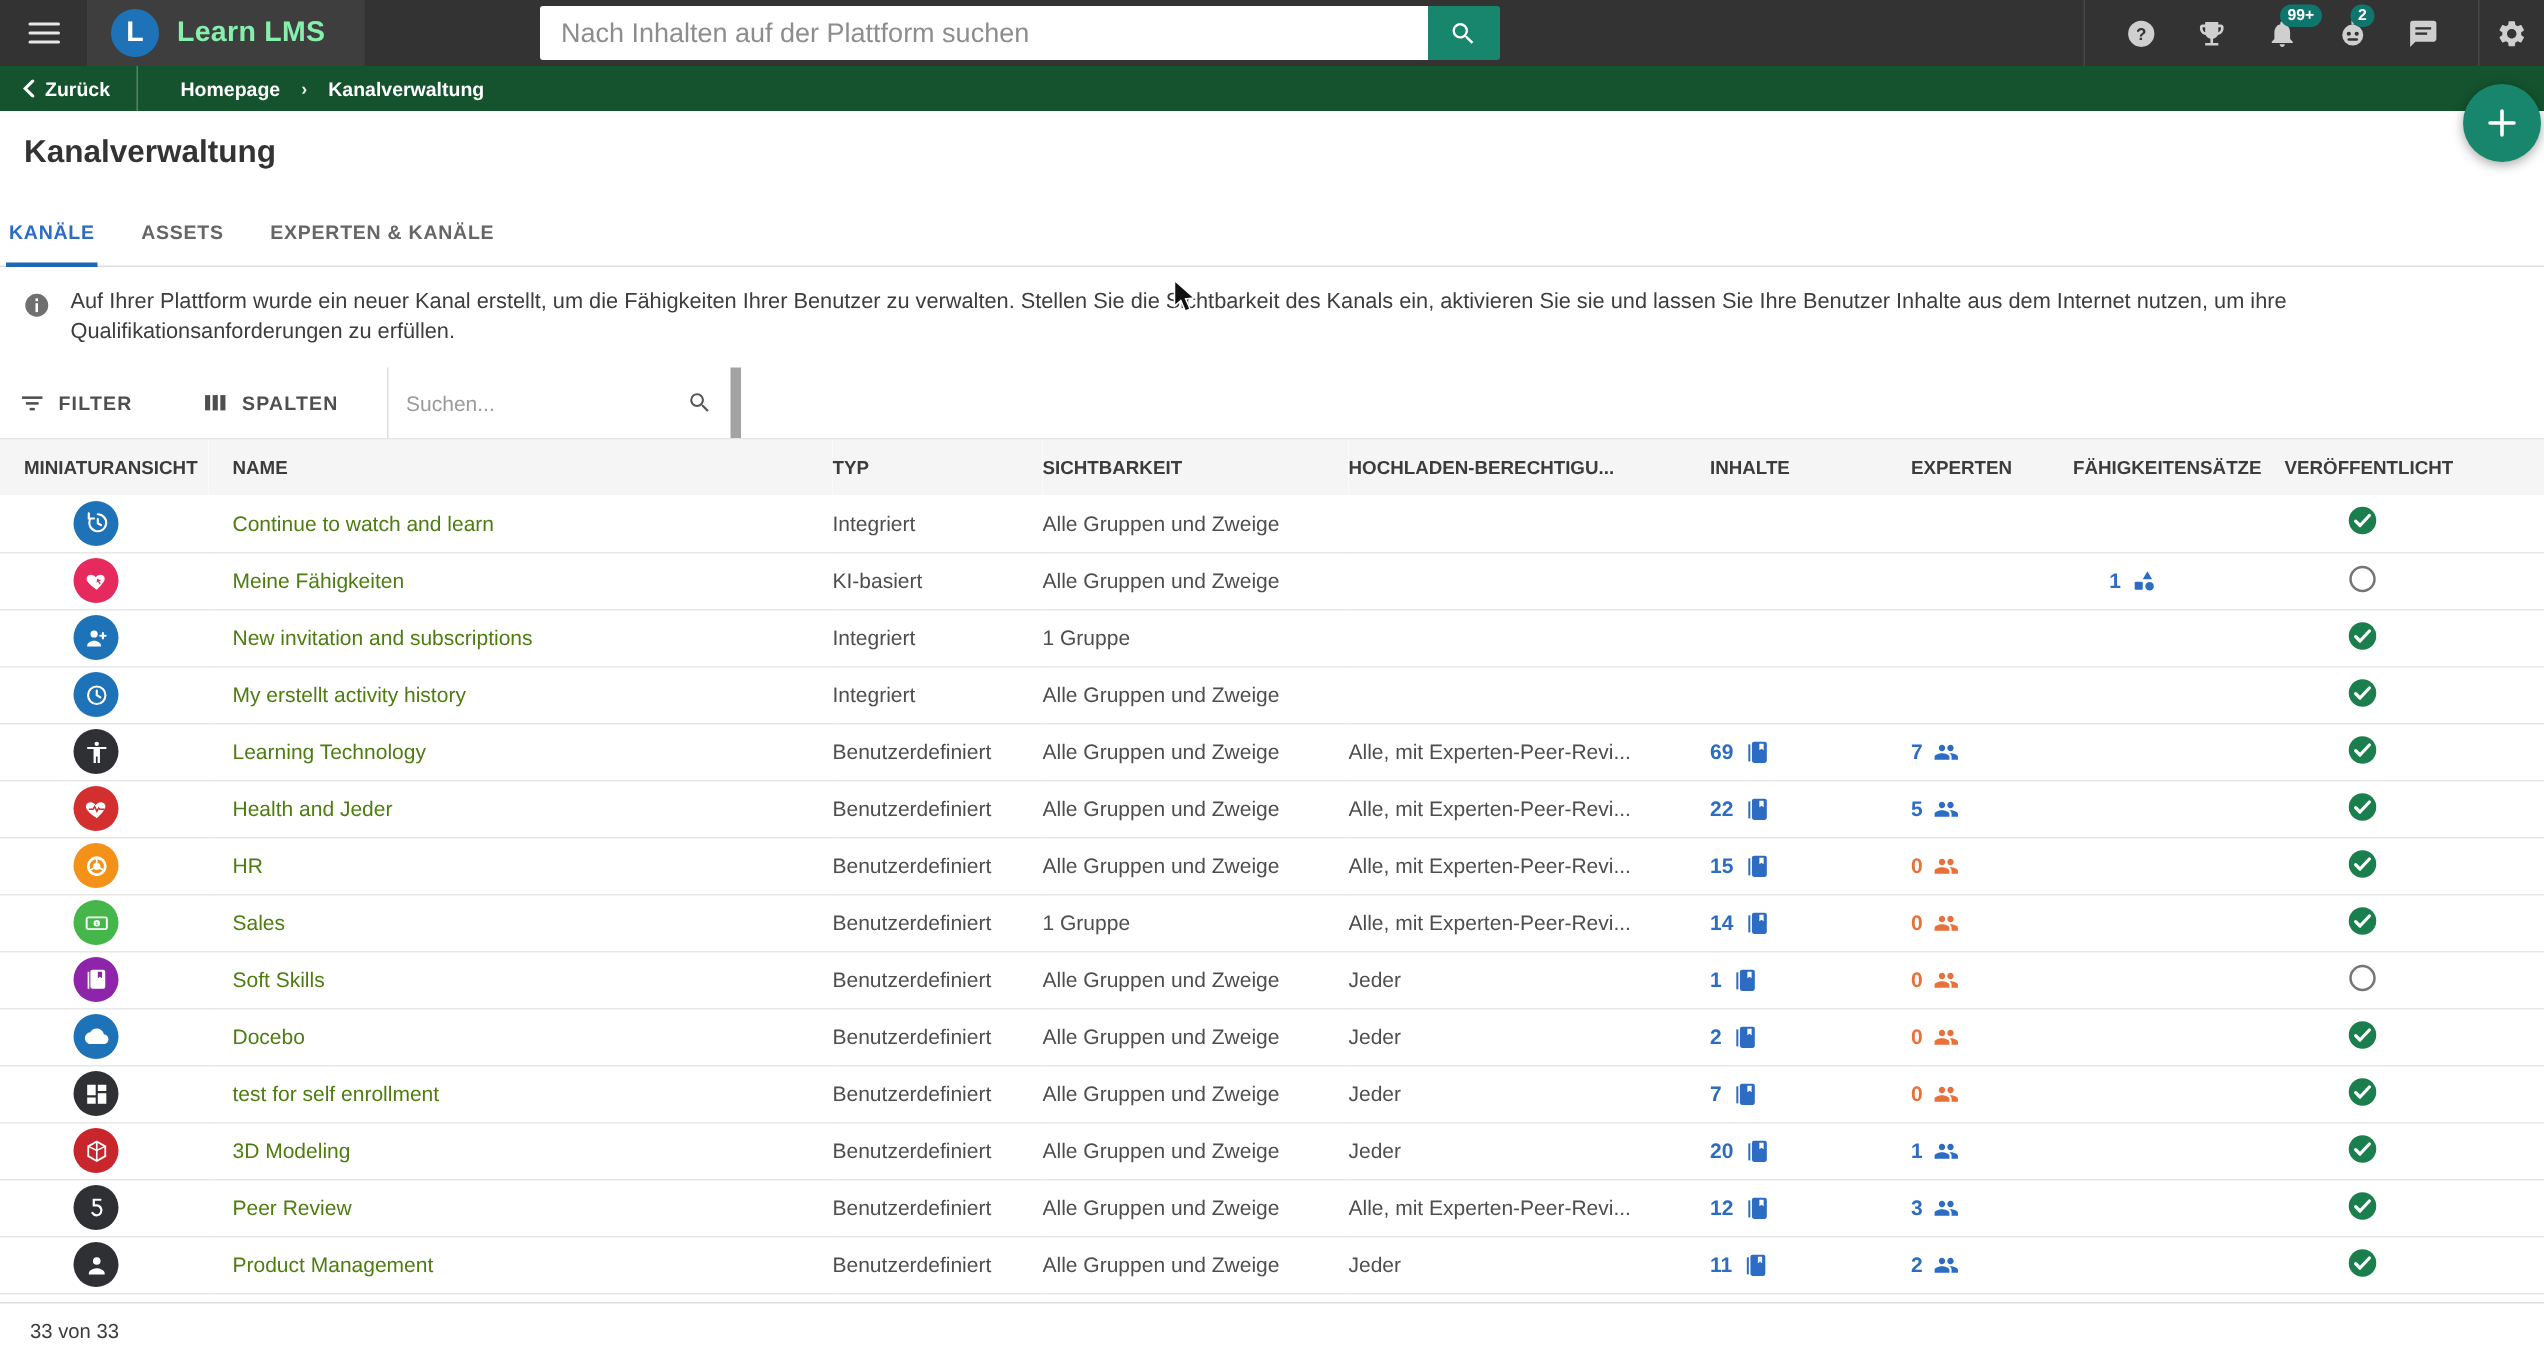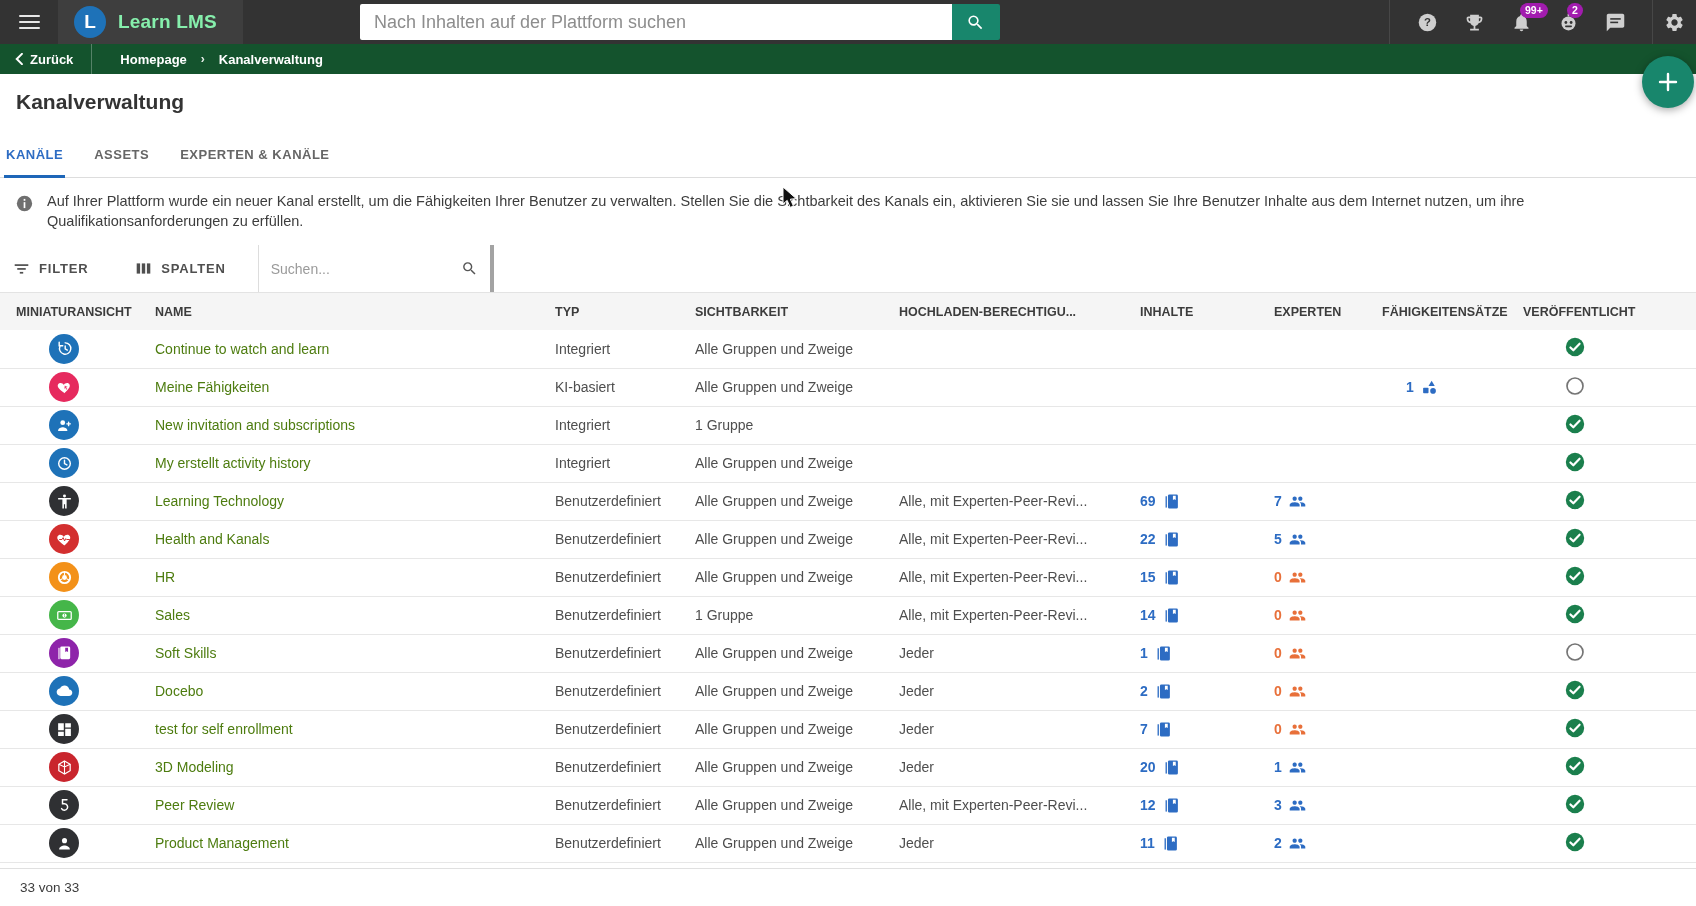--- a/index.html
+++ b/index.html
@@ -20,21 +20,21 @@
   .top-search input::placeholder { color:#8d8d8d; }
   .top-search button { width:48px; border:none; background:#18866c; border-radius:0 2px 2px 0; display:flex; align-items:center; justify-content:center; cursor:pointer; }
   .top-search button svg { width:19px; height:19px; }
   .topbar-right { margin-left:auto; display:flex; height:44px; align-items:stretch; }
   .trial { display:flex; align-items:center; padding:0 24px; border-left:1px solid #474747; font-size:14px; color:#d9d9d9; white-space:nowrap; }
   .trial .days { color:#e8823c; margin:0 5px; }
   .caret { width:0; height:0; border-left:5px solid transparent; border-right:5px solid transparent; border-top:5px solid #d9d9d9; margin-left:9px; }
   .top-icons { display:flex; align-items:center; gap:25px; padding:0 26px; border-left:1px solid #474747; }
   .tbicon { position:relative; width:22px; height:22px; display:flex; align-items:center; justify-content:center; cursor:pointer; }
   .tbicon svg { width:21px; height:21px; fill:#cfcfcf; }
-  .badge { position:absolute; top:-8px; left:10px; background:#a21caf; color:#fff; font-size:10.5px; font-weight:bold; border-radius:9px; padding:1.5px 5px; line-height:1.1; white-space:nowrap; }
+  .badge { position:absolute; top:-8px; left:10px; background:#0f766e; color:#fff; font-size:10.5px; font-weight:bold; border-radius:9px; padding:1.5px 5px; line-height:1.1; white-space:nowrap; }
   .gear-box { width:44px; display:flex; align-items:center; justify-content:center; border-left:1px solid #474747; cursor:pointer; }
   .gear-box svg { width:21px; height:21px; fill:#cfcfcf; }
   
   .bc-bar { height:30px; background:#14532d; display:flex; align-items:center; color:#fff; font-size:13px; position:relative; z-index:3; }
   .bc-back { display:flex; align-items:center; gap:7px; padding:0 18px 0 14px; height:100%; cursor:pointer; font-weight:bold; }
   .bc-back svg { width:9px; height:12px; }
   .bc-sep { width:1px; height:100%; background:rgba(255,255,255,.28); }
   .bc-items { display:flex; align-items:center; gap:14px; padding-left:28px; font-weight:bold; }
   .bc-link { cursor:pointer; }
   .bc-gt { font-size:12px; opacity:.9; }
@@ -51,21 +51,21 @@
   .tab.active { color:#2d6cc3; border-bottom-color:#1e66b8; }
   
   .notice { display:flex; gap:14px; padding:14px 16px 0; max-width:1640px; }
   .info-ic { flex:0 0 auto; width:17px; height:17px; margin-top:3px; }
   .notice p { font-size:14.5px; color:#3d3d3d; line-height:19.5px; max-width:1560px; }
   
   .toolbar { display:flex; align-items:stretch; height:48px; margin-top:14px; border-bottom:1px solid #e3e3e3; }
   .tool-btn { display:flex; align-items:center; gap:9px; padding:0 16px 0 13px; font-size:13px; font-weight:bold; letter-spacing:.8px; color:#4f4f4f; cursor:pointer; }
   .tool-btn.spalten { margin-left:18px; }
   .tool-btn svg { width:17px; height:17px; fill:#4f4f4f; }
-  .search-box { width:236px; border-left:1px solid #ddd; border-right:4px solid #a3a3a3; margin-left:16px; display:flex; align-items:center; padding:0 12px; }
+  .search-box { width:236px; border-left:1px solid #ddd; border-right:7px solid #a3a3a3; margin-left:16px; display:flex; align-items:center; padding:0 12px; }
   .search-box input { flex:1; border:none; outline:none; font-size:14px; font-family:inherit; color:#333; }
   .search-box input::placeholder { color:#9a9a9a; }
   .search-box svg { width:17px; height:17px; fill:#555; flex:0 0 auto; cursor:pointer; }
   
   table { width:1696px; border-collapse:collapse; table-layout:fixed; }
   thead th { height:37px; background:#f5f5f5; font-size:12.5px; color:#3c3c3c; font-weight:bold; text-align:left; white-space:nowrap; overflow:hidden; }
   th.h1 { padding-left:16px; } th.h2 { padding-left:16px; }
   th.h6 { padding-left:30px; } th.h7 { padding-left:30px; } th.h8 { padding-left:22px; } th.h9 { padding-left:13px; }
   tbody td { height:38px; border-bottom:1px solid #e7e7e7; font-size:14px; color:#4e4e4e; white-space:nowrap; overflow:hidden; vertical-align:middle; }
   td.c-thumb { padding-left:49px; }
@@ -359,21 +359,21 @@
       </tr>
       <tr>
         <td class="c-thumb">
           <span class="thumb" style="background:#d32f2f">
             <svg viewBox="0 0 24 24">
               <path d="M12 20.5s-7-4.5-9.4-8.4C.7 8.9 2.6 5.4 6 5.4c2.1 0 3.9 1.1 5 2.7 1.1-1.6 2.9-2.7 5-2.7 3.4 0 5.3 3.5 3.4 6.7C17 16.1 12 20.5 12 20.5z" fill="#fff"></path>
               <path d="M4.5 12h4l1.6-2.6 2 4.6 1.7-3.2 1.2 1.2h4.5" fill="none" stroke="#d32f2f" stroke-width="1.4"></path>
             </svg>
           </span>
         </td>
-        <td class="c-name"><a>Health and Kanals</a></td>
+        <td class="c-name"><a>Health and Jeder</a></td>
         <td class="c-typ">Benutzerdefiniert</td>
         <td class="c-sicht">Alle Gruppen und Zweige</td>
         <td class="c-upload">Alle, mit Experten-Peer-Revi...</td>
         <td class="c-inh"><span class="cnt">22</span><svg class="cell-ic" viewBox="0 0 24 24">
             <path d="M19 2H9a2 2 0 0 0-2 2v16a2 2 0 0 0 2 2h10a2 2 0 0 0 2-2V4a2 2 0 0 0-2-2zm-5 2h4v6l-2-1.3L14 10V4z"></path>
             <rect x="3.6" y="4.6" width="1.9" height="16"></rect>
           </svg></td>
         <td class="c-exp"><span class="cnt">5</span><svg class="cell-ic" viewBox="0 0 24 24">
             <path d="M16 11c1.66 0 2.99-1.34 2.99-3S17.66 5 16 5s-3 1.34-3 3 1.34 3 3 3zm-8 0c1.66 0 2.99-1.34 2.99-3S9.66 5 8 5 5 6.34 5 8s1.34 3 3 3zm0 2c-2.33 0-7 1.17-7 3.5V19h14v-2.5c0-2.33-4.67-3.5-7-3.5zm8 0c-.29 0-.62.02-.97.05 1.16.84 1.97 1.97 1.97 3.45V19h6v-2.5c0-2.33-4.67-3.5-7-3.5z"></path>
           </svg></td>

